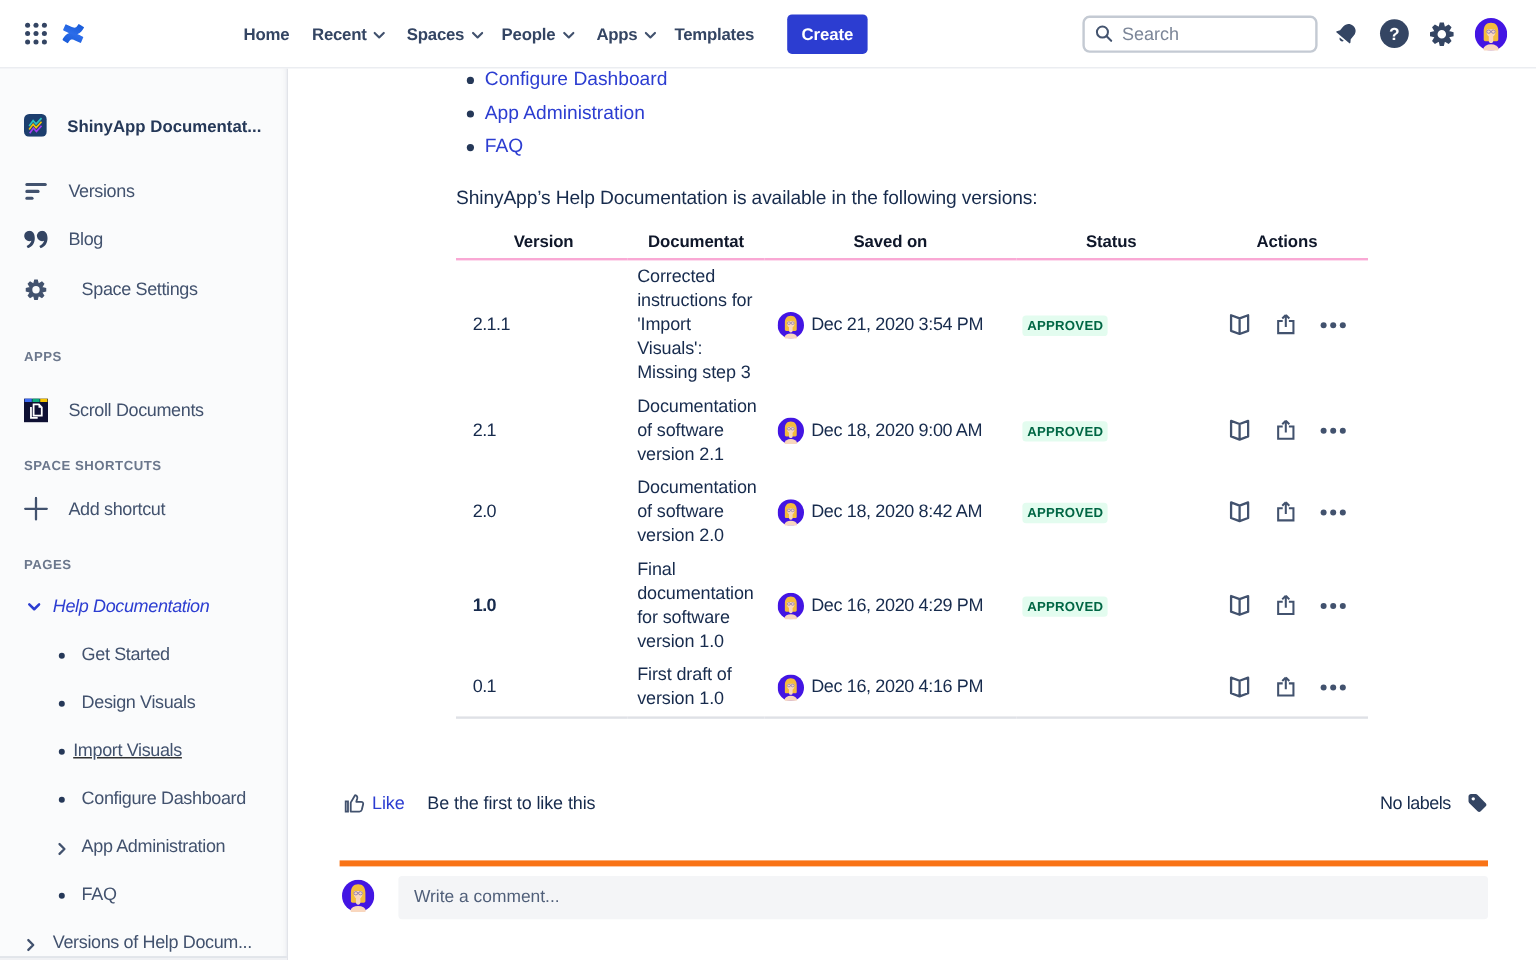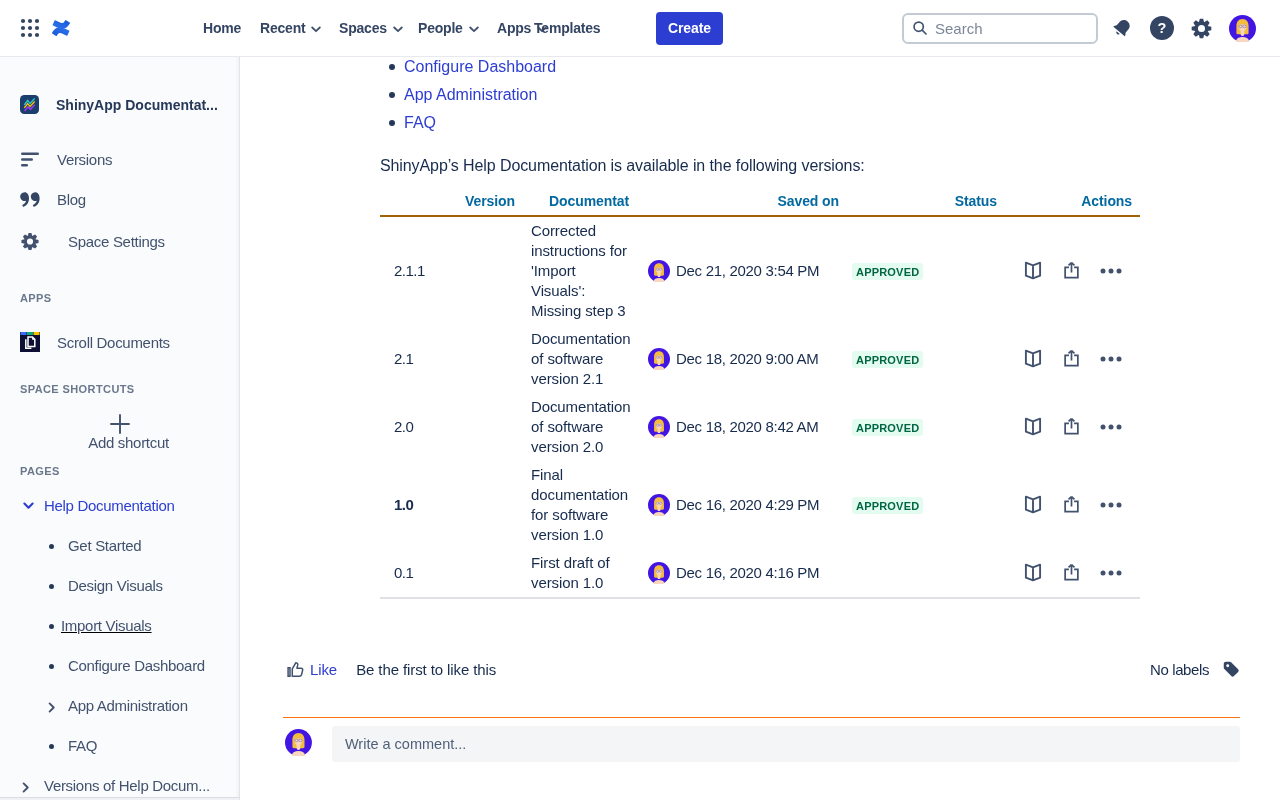--- a/index.html
+++ b/index.html
@@ -16,45 +16,45 @@
 .sidebar { position:absolute; left:0; top:57px; width:240px; height:743px; background:#FAFBFC; border-right:1px solid #E2E4E9; box-shadow:inset -4px 0 5px -4px rgba(9,30,66,0.08); }
 .spacehead { display:flex; align-items:center; position:absolute; left:20px; top:38px; }
 .spacehead .txt { margin-left:17px; font-size:14px; font-weight:700; color:#253858; letter-spacing:0; }
 .sideitem { position:absolute; left:20px; display:flex; align-items:center; width:200px; }
 .sideitem .ic { width:20px; display:flex; justify-content:center; }
 .sideitem .txt { margin-left:17px; font-size:15px; color:#42526E; letter-spacing:-0.3px; }
 .sidelabel { position:absolute; left:20px; font-size:11px; font-weight:700; color:#6B778C; letter-spacing:0.4px; }
 .tree { position:absolute; left:0; top:0; width:240px; }
 .treeitem { position:absolute; display:flex; align-items:center; }
 .treeitem .txt { font-size:15px; color:#42526E; letter-spacing:-0.3px; }
-.treeitem .blue { color:#2C3DD1; }
+.treeitem .blue { color:#2C3DD1;font-style:italic; }
 .bullet { width:5px; height:5px; border-radius:50%; background:#253858; }
 .content { position:absolute; left:241px; top:57px; width:1039px; height:743px; background:#fff; overflow:hidden; }
 ul.toplist { list-style:none; position:absolute; left:139px; top:-2px; }
 ul.toplist li { position:relative; padding-left:24px; height:28px; line-height:24px; font-size:16px; }
 ul.toplist li::before { content:""; position:absolute; left:9px; top:9px; width:6px; height:6px; border-radius:50%; background:#253858; }
 ul.toplist li a { color:#2C3DD1; text-decoration:none; }
 .intro { position:absolute; left:139px; top:100px; font-size:16px; color:#172B4D; letter-spacing:-0.1px; }
 table.vers { position:absolute; left:139px; top:130.5px; width:760px; border-collapse:collapse; table-layout:fixed; }
-table.vers th { text-align:right; font-size:14px; font-weight:700; color:#0369a1; padding:5px 8px 6px 8px; border-bottom:2px solid #a16207; letter-spacing:-0.1px; }
+table.vers th { text-align:center; font-size:14px; font-weight:700; color:#0f172a; padding:5px 8px 6px 8px; border-bottom:2px solid #f9a8d4; letter-spacing:-0.1px; }
 table.vers td { padding:4px 8px; vertical-align:middle; font-size:15px; color:#172B4D; }
 table.vers tr.last td { border-bottom:2px solid #DFE1E6; }
 td.ver a, td.ver { color:#2C3DD1; font-size:15px; letter-spacing:-0.5px; }
 td.desc { line-height:20px; letter-spacing:-0.1px; }
 td.saved { white-space:nowrap; letter-spacing:-0.1px; }
 td.saved .cellwrap { display:flex; align-items:center; }
 td.saved .date { margin-left:6px; letter-spacing:-0.3px; }
 .loz { display:inline-block; background:#E3FCEF; color:#006644; font-size:11px; font-weight:700; letter-spacing:0.2px; padding:3px 4px 2px 4px; border-radius:3px; }
 td.act .cellwrap { display:flex; align-items:center; }
 .likerow { position:absolute; left:42px; top:603px; width:957px; display:flex; align-items:center; }
 .likerow .liketxt { color:#2C3DD1; font-size:15px; margin-left:5px; letter-spacing:-0.1px; }
 .likerow .first { color:#172B4D; font-size:15px; margin-left:19px; letter-spacing:-0.1px; }
 .likerow .nolabels { margin-left:auto; color:#172B4D; font-size:15px; letter-spacing:-0.4px; }
 .likerow .tagic { margin-left:14px; }
-.commentsec { position:absolute; left:42px; top:660px; width:957px; border-top:1px solid #f97316; }
+.commentsec { position:absolute; left:42px; top:660px; width:957px; border-top:5px solid #f97316; }
 .commentrow { display:flex; align-items:flex-start; margin-top:8px; }
 .commentbox { margin-left:20px; width:911px; height:36px; background:#F4F5F7; border-radius:3px; display:flex; align-items:center; }
 .commentbox span { margin-left:13px; font-size:14.5px; color:#505F79; }
 .sidefoot { position:absolute; left:0; top:740px; width:239px; height:3px; border-top:1px solid #D8DCE3; background:#F0F1F4; }
 </style>
 </head>
 <body>
 
 <div class="topbar">
   <div class="tb" style="left:20px;">
@@ -94,21 +94,21 @@
       </svg></div>
   <div class="tb navitem" style="left:339px;">Spaces<svg class="chev" width="10" height="7" viewBox="0 0 10 7">
         <path d="M1.2 1.5 5 5.2 8.8 1.5" stroke="#42526E" stroke-width="1.8" fill="none" stroke-linecap="round" stroke-linejoin="round"></path>
       </svg></div>
   <div class="tb navitem" style="left:418px;">People<svg class="chev" width="10" height="7" viewBox="0 0 10 7">
         <path d="M1.2 1.5 5 5.2 8.8 1.5" stroke="#42526E" stroke-width="1.8" fill="none" stroke-linecap="round" stroke-linejoin="round"></path>
       </svg></div>
   <div class="tb navitem" style="left:497px;">Apps<svg class="chev" width="10" height="7" viewBox="0 0 10 7">
         <path d="M1.2 1.5 5 5.2 8.8 1.5" stroke="#42526E" stroke-width="1.8" fill="none" stroke-linecap="round" stroke-linejoin="round"></path>
       </svg></div>
-  <div class="tb navitem" style="left:534px;">Templates</div>
+  <div class="tb navitem" style="left:562px;">Templates</div>
   <div class="tb" style="left:656px;">
       <span class="createbtn">Create</span>
     </div>
   <div class="tb" style="left:902px;">
       <div class="searchbox">
         <svg width="16" height="16" viewBox="0 0 16 16">
           <circle cx="6.7" cy="6.7" r="4.6" stroke="#44546F" stroke-width="1.7" fill="none"></circle>
           <path d="M10.2 10.2 14 14" stroke="#44546F" stroke-width="1.7" stroke-linecap="round"></path>
         </svg>
         <span>Search</span>
@@ -190,21 +190,21 @@
           <rect x="7" y="0" width="6" height="3" fill="#0BAA7C"></rect>
           <rect x="13.5" y="0" width="6" height="3" fill="#F5C400"></rect>
           <path d="M5.8 7.2v9h5.6" stroke="#fff" stroke-width="1.5" fill="none"></path>
           <path d="M8 5h4.4l2.4 2.4v7H8z" stroke="#fff" stroke-width="1.5" fill="none"></path>
           <path d="M12.1 4.8l2.9 2.9h-2.9z" fill="#fff"></path>
         </svg>
       </span>
     <span class="txt">Scroll Documents</span>
   </div>
   <div class="sidelabel" style="top:326px;">SPACE SHORTCUTS</div>
-  <div class="sideitem" style="top:357px;flex-direction:column;">
+  <div class="sideitem" style="top:357px;">
     <span class="ic">
         <svg width="20" height="20" viewBox="0 0 20 20">
           <path d="M10 1v18M1 10h18" stroke="#42526E" stroke-width="1.9" stroke-linecap="round"></path>
         </svg>
       </span>
     <span class="txt">Add shortcut</span>
   </div>
   <div class="sidelabel" style="top:408px;">PAGES</div>
   <div class="tree">
     <div class="treeitem" style="left:23px; top:445px;">

